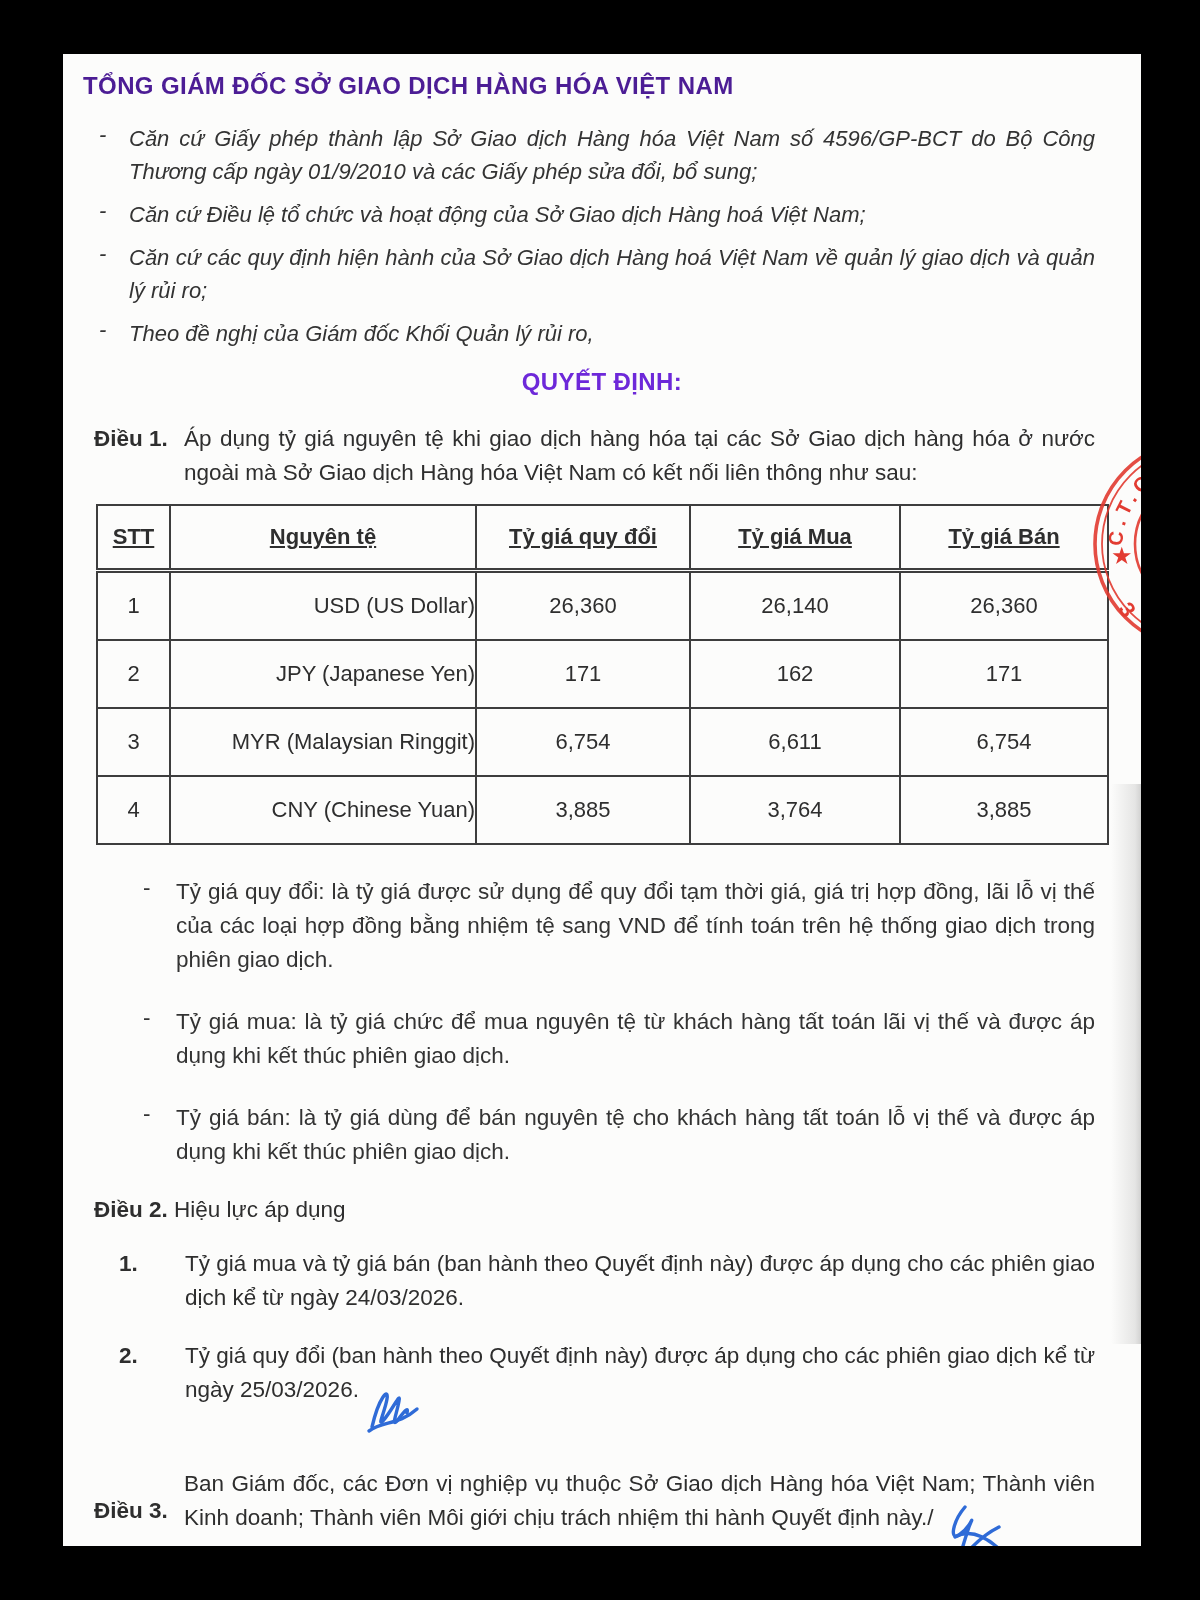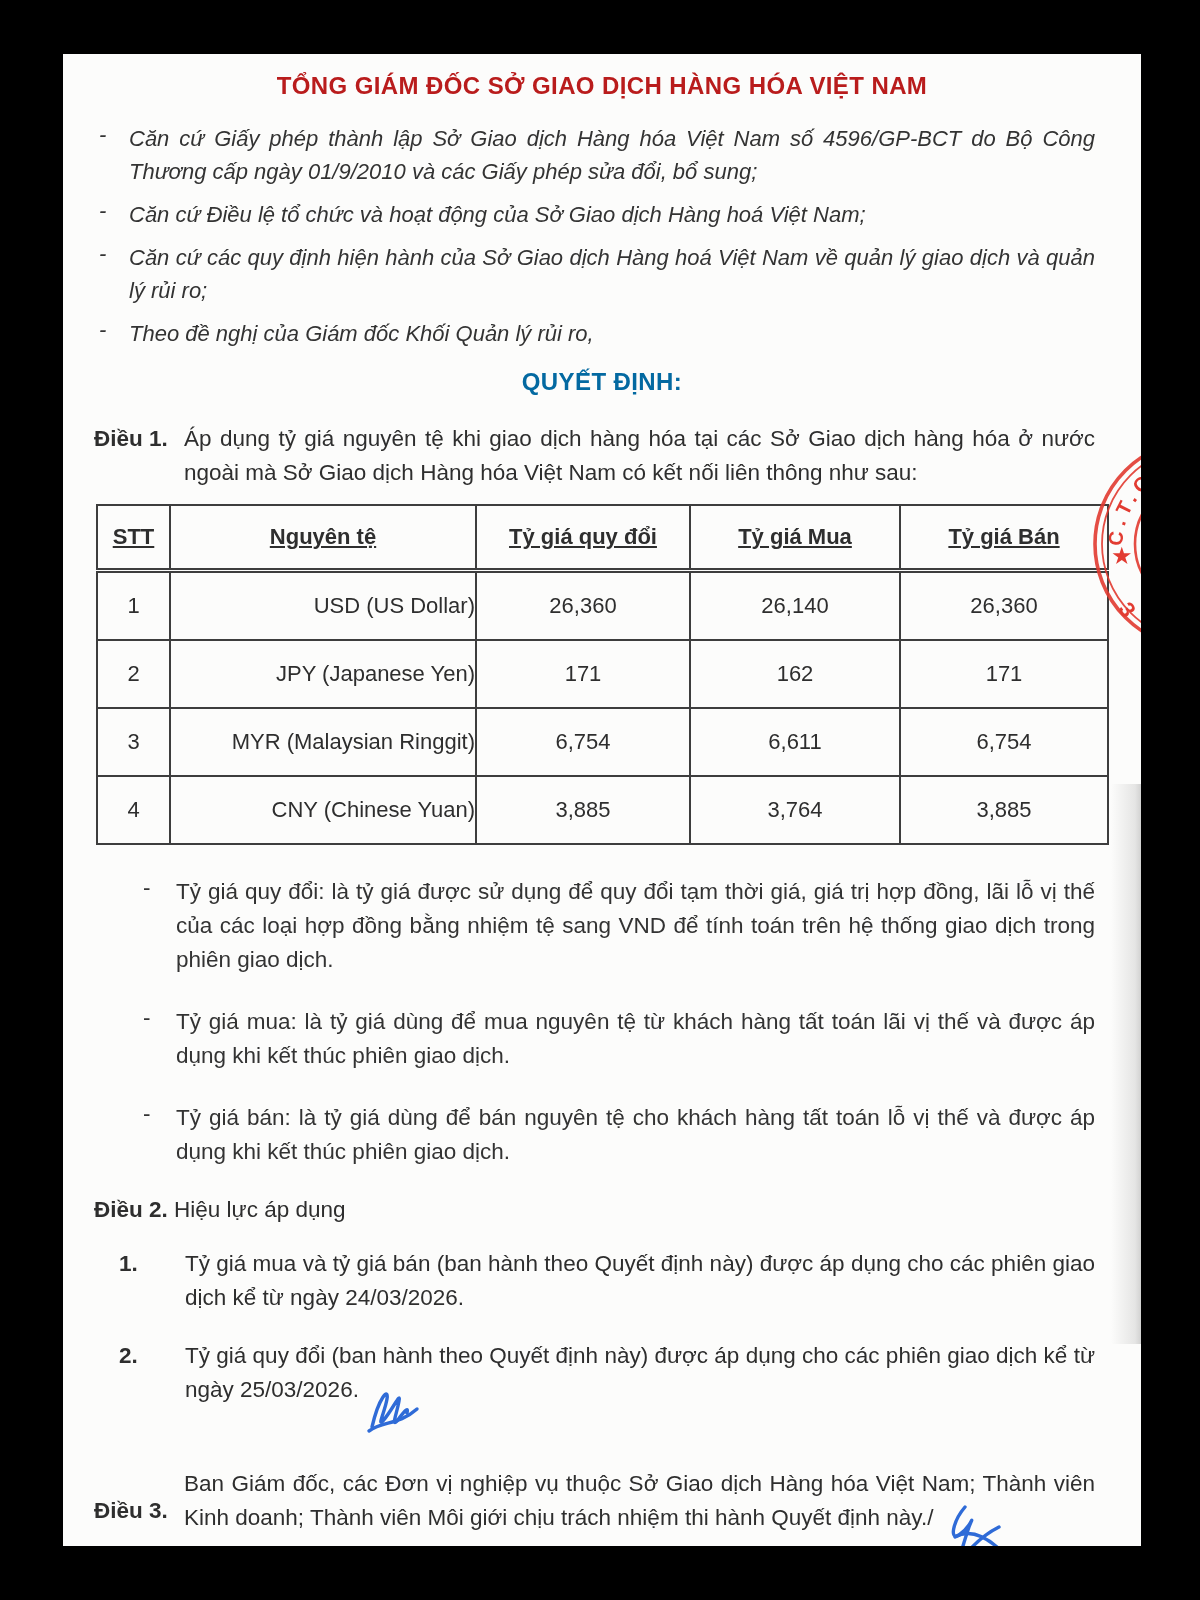--- a/index.html
+++ b/index.html
@@ -1,26 +1,26 @@
 <!DOCTYPE html>
 <html><head>
 <meta charset="utf-8">
 <style>
   html,body{margin:0;padding:0;background:#000;}
   body{width:1200px;height:1600px;position:relative;font-family:"Liberation Sans",sans-serif;overflow:hidden;}
   .page{
     position:absolute;left:63px;top:54px;width:1078px;height:1492px;
     background:#fcfcfb;color:#2e2e2e;overflow:hidden;
   }
-  .doc-title{margin:18px 20px 0 20px;text-align:center;font-weight:bold;font-size:24px;color:#b91c1c;letter-spacing:.4px;}
+  .doc-title{margin:18px 20px 0 20px;text-align:left;font-weight:bold;font-size:24px;color:#4c1d95;letter-spacing:.4px;}
   .preamble{margin-top:22px;font-style:italic;font-size:22px;color:#333;}
   .bullet{display:flex;padding:0 46px 0 36px;margin-bottom:10px;}
   .dash{width:30px;flex:none;}
   .btext{flex:1;text-align:justify;line-height:33px;}
-  .decision-heading{margin-top:18px;text-align:center;font-weight:bold;font-size:24px;color:#0369a1;letter-spacing:.4px;}
+  .decision-heading{margin-top:18px;text-align:center;font-weight:bold;font-size:24px;color:#6d28d9;letter-spacing:.4px;}
   .article{display:flex;padding:0 46px 0 31px;font-size:22.5px;}
   .article .alabel{font-weight:bold;width:90px;flex:none;line-height:34px;}
   .article .atext{flex:1;text-align:justify;line-height:34px;}
   .a1{margin-top:26px;}
   .rates{margin:14px 0 0 33px;border-collapse:collapse;width:1011px;font-size:22px;table-layout:fixed;}
   .rates th,.rates td{border:2px solid #3d3d3d;text-align:center;padding:0;}
   .rates th{height:62px;font-weight:bold;border-bottom:5px double #3d3d3d;text-decoration:underline;}
   .rates td{height:66px;}
   .rates .c-stt{width:73px;}
   .rates .c-cur{width:306px;}
@@ -123,21 +123,21 @@
   </tbody>
     </table>
 
   <div class="definitions">
     <div class="bullet">
       <span class="dash">-</span>
       <span class="btext">Tỷ giá quy đổi: là tỷ giá được sử dụng để quy đổi tạm thời giá, giá trị hợp đồng, lãi lỗ vị thế của các loại hợp đồng bằng nhiệm tệ sang VND để tính toán trên hệ thống giao dịch trong phiên giao dịch.</span>
     </div>
     <div class="bullet">
       <span class="dash">-</span>
-      <span class="btext">Tỷ giá mua: là tỷ giá dùng để mua nguyên tệ từ khách hàng tất toán lãi vị thế và được áp dụng khi kết thúc phiên giao dịch.</span>
+      <span class="btext">Tỷ giá mua: là tỷ giá chức để mua nguyên tệ từ khách hàng tất toán lãi vị thế và được áp dụng khi kết thúc phiên giao dịch.</span>
     </div>
     <div class="bullet">
       <span class="dash">-</span>
       <span class="btext">Tỷ giá bán: là tỷ giá dùng để bán nguyên tệ cho khách hàng tất toán lỗ vị thế và được áp dụng khi kết thúc phiên giao dịch.</span>
     </div>
   </div>
 
   <div class="a2-head">
     <span class="alabel">Điều 2.</span>
     <span>Hiệu lực áp dụng</span>

